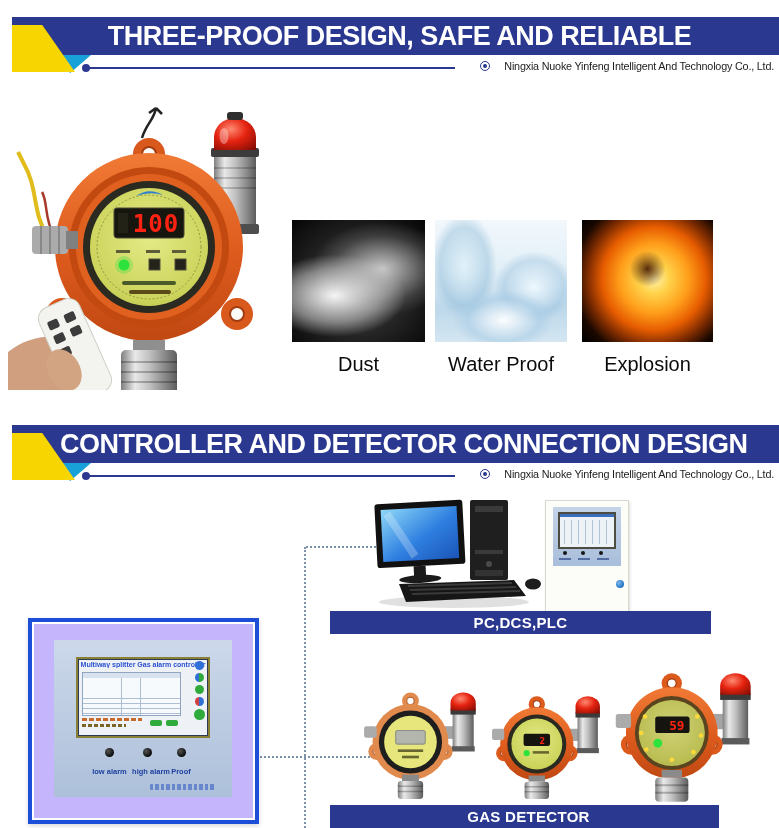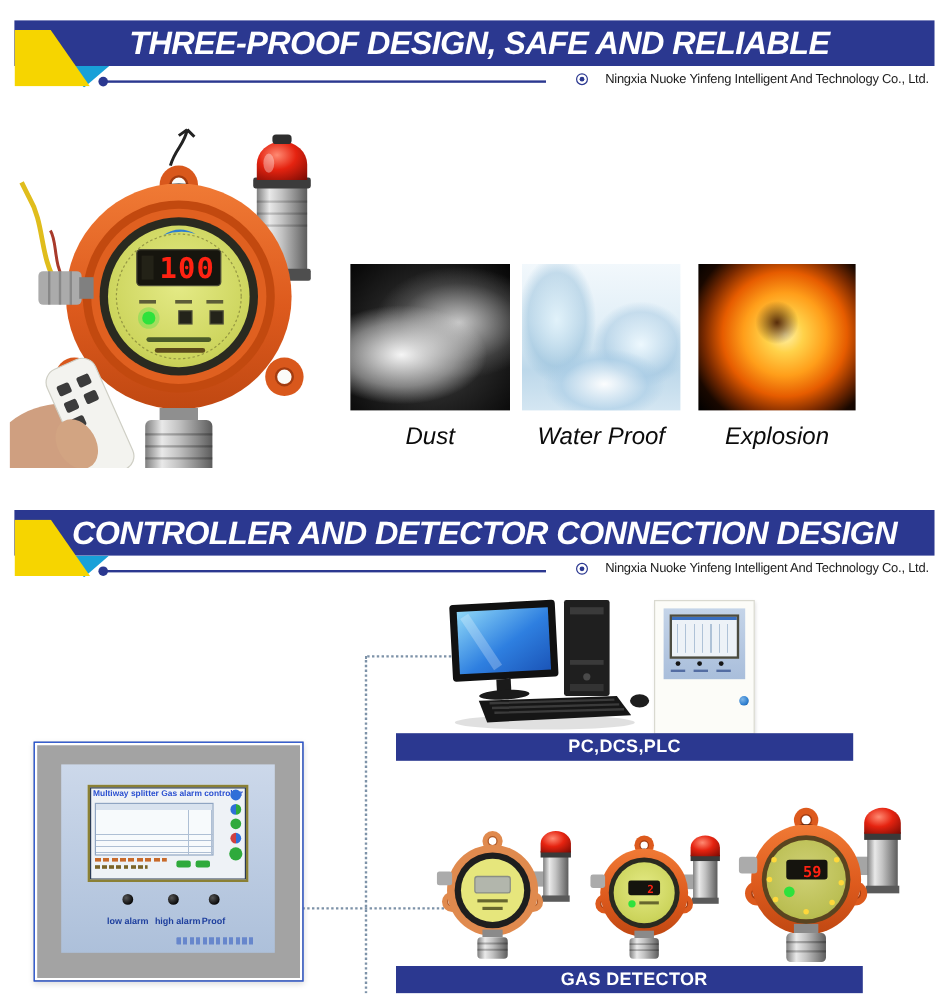--- a/index.html
+++ b/index.html
@@ -6,21 +6,21 @@
   #page{position:relative;width:779px;height:828px;background:#fff;overflow:hidden;
         font-family:"Liberation Sans",sans-serif;}
   :root{--blue:#2b3890;--yellow:#f6d500;--cyan:#18a0d8;}
 
   
   .banner{position:absolute;left:0;width:779px;height:86px;}
   #banner1{top:0;} #banner2{top:408px;}
   .bar{position:absolute;left:12px;top:17px;right:0;height:38px;background:var(--blue);z-index:1;}
   .banner-title{position:absolute;left:60px;right:40px;top:17px;height:42px;line-height:38px;
         text-align:center;color:#fff;font-weight:bold;font-size:27px;letter-spacing:-0.5px;
-        white-space:nowrap;z-index:2;font-style:italic;}
+        white-space:nowrap;z-index:2;}
   .yellow-shape{position:absolute;left:12px;top:25px;width:63px;height:47px;background:var(--yellow);
         clip-path:polygon(0 0,48% 0,100% 100%,0 100%);z-index:4;}
   .cyan-shape{position:absolute;left:53px;top:55px;width:38px;height:18px;background:var(--cyan);
         clip-path:polygon(0 0,100% 0,45% 100%);z-index:3;}
   .line-dot{position:absolute;left:82px;top:64px;width:8px;height:8px;border-radius:50%;background:var(--blue);}
   .rule{position:absolute;left:88px;top:67px;width:367px;height:2px;background:var(--blue);}
   .company{position:absolute;right:5px;top:60px;display:flex;align-items:center;gap:14px;
         font-size:10.8px;letter-spacing:-0.2px;color:#1d1d1d;white-space:nowrap;justify-content:center;}
   .bullseye{width:8px;height:8px;border:1.5px solid var(--blue);border-radius:50%;position:relative;
         display:inline-block;flex:none;}
@@ -36,21 +36,21 @@
      radial-gradient(ellipse 90px 60px at 68% 40%, rgba(235,235,235,.8), rgba(130,130,130,.3) 55%, rgba(0,0,0,0) 78%),
      radial-gradient(circle at 50% 55%, #4c4c4c 0%, #222 55%, #050505 100%);}
   #tile-water{left:435px;width:132px;background:
      radial-gradient(ellipse 65px 38px at 52% 82%, rgba(255,255,255,.95), rgba(170,205,230,.6) 55%, transparent 78%),
      radial-gradient(ellipse 40px 65px at 22% 38%, rgba(225,242,250,.95), rgba(140,185,215,.45) 60%, transparent 82%),
      radial-gradient(ellipse 50px 45px at 75% 55%, rgba(240,250,255,.9), rgba(150,190,220,.4) 60%, transparent 80%),
      linear-gradient(180deg,#f2f8fc 0%,#e2eff7 40%,#bdd8ea 72%,#d4e6f2 100%);}
   #tile-explosion{left:582px;width:131px;background:
      radial-gradient(circle 18px at 50% 40%, rgba(70,25,0,.9), rgba(70,25,0,0)),
      radial-gradient(circle at 55% 48%, #fff3b0 0%, #ffd24a 16%, #ff9e1a 36%, #e65c00 54%, #7a2a00 70%, #190800 84%, #000 100%);}
-  .tile-label{position:absolute;top:353px;font-size:20px;color:#0b0b0b;text-align:center;font-style:italic;}
+  .tile-label{position:absolute;top:353px;font-size:20px;color:#0b0b0b;text-align:center;}
   #label-dust{left:292px;width:133px;} #label-water{left:435px;width:132px;} #label-explosion{left:582px;width:131px;}
 
   
   .conn{position:absolute;}
   #conn-v{left:304px;top:547px;height:281px;width:0;border-left:2px dotted #7d92a8;}
   #conn-h1{left:306px;top:546px;width:70px;height:0;border-top:2px dotted #7d92a8;}
   #conn-h2{left:252px;top:756px;width:126px;height:0;border-top:2px dotted #7d92a8;}
 
   .group-bar{position:absolute;left:330px;width:381px;height:23px;background:var(--blue);color:#fff;
         font-size:15px;font-weight:bold;letter-spacing:.3px;text-align:center;line-height:23px;}
@@ -66,22 +66,22 @@
   .plc-cols{position:absolute;left:4px;top:6px;right:4px;bottom:3px;
         background:repeating-linear-gradient(90deg,#9fb6cf 0 1px,transparent 1px 7px);opacity:.8;}
   .plc-dots{position:absolute;left:10px;top:44px;width:40px;display:flex;justify-content:space-between;}
   .plc-dots span{width:4px;height:4px;background:#161616;border-radius:50%;}
   .plc-labels{position:absolute;left:6px;top:51px;width:50px;display:flex;justify-content:space-between;}
   .plc-labels span{width:12px;height:2px;background:#35508f;opacity:.75;}
   .plc-knob{position:absolute;left:70px;top:79px;width:8px;height:8px;border-radius:50%;
         background:radial-gradient(circle at 35% 35%, #7fb6e8, #2e7fd0 60%, #17508f);}
 
   
-  #controller{position:absolute;left:28px;top:618px;width:223px;height:198px;background:#a3a3a3;
-        border:1px solid #1d4ed8;box-shadow:0 2px 5px rgba(0,0,0,.15), inset 0 0 0 2px #fff;}
+  #controller{position:absolute;left:28px;top:618px;width:223px;height:198px;background:#c4b5fd;
+        border:4px solid #1d4ed8;box-shadow:0 2px 5px rgba(0,0,0,.15), inset 0 0 0 2px #fff;}
   .ctl-inner{position:absolute;left:22px;top:18px;width:178px;height:157px;
         background:linear-gradient(180deg,#ccd8ea,#adc0da);}
   .ctl-screen{position:absolute;left:44px;top:35px;width:130px;height:77px;border:2px solid #8a8035;
         background:#eef2f6;box-shadow:inset 0 0 0 1px #2a3a55;}
   .ctl-screen-title{position:absolute;left:2px;top:2px;right:2px;text-align:center;font-size:7px;
         font-weight:bold;color:#2b50d0;white-space:nowrap;overflow:hidden;}
   .ctl-table{position:absolute;left:4px;top:13px;width:97px;height:42px;border:1px solid #8fa5c2;
         background:linear-gradient(180deg,#d8e2ee 0,#d8e2ee 5px,transparent 5px),
         repeating-linear-gradient(180deg,transparent 0 4.6px,#aebfd4 4.6px 5.1px),
         repeating-linear-gradient(90deg,transparent 0 18.8px,#aebfd4 18.8px 19.3px),#f7fafc;}

